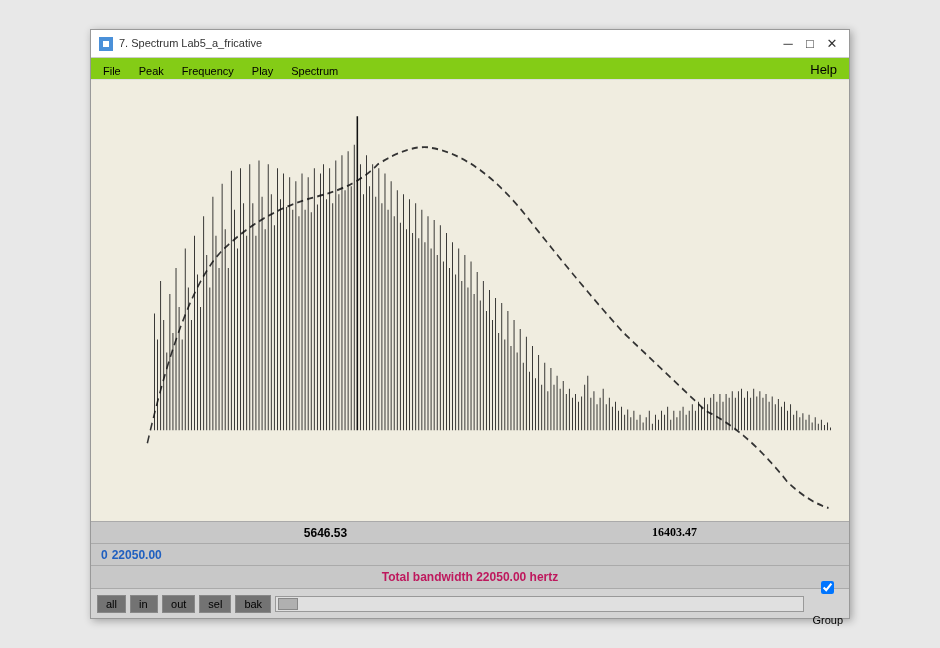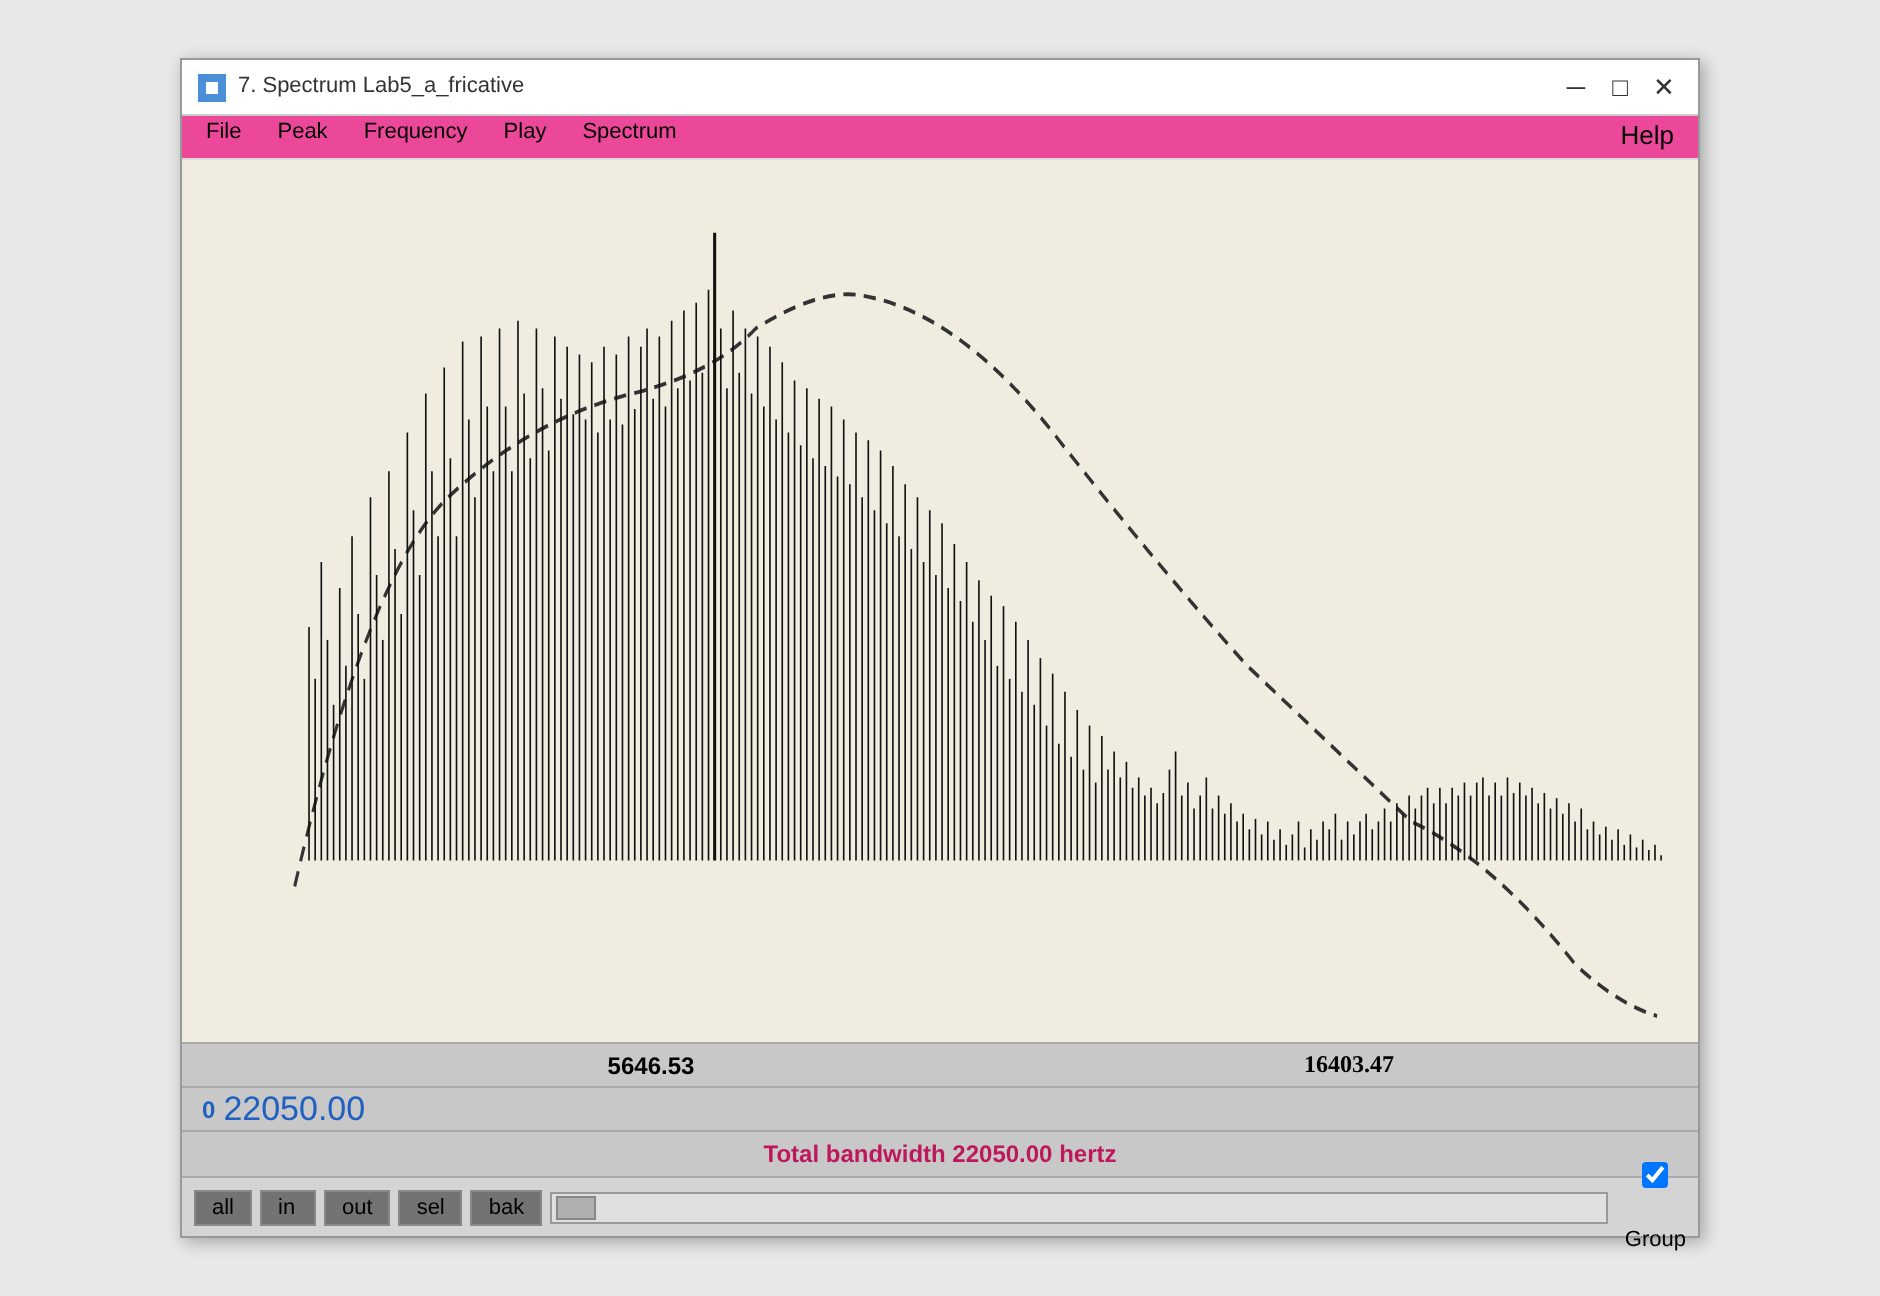--- a/index.html
+++ b/index.html
@@ -67,25 +67,25 @@
       border: none;
       background: transparent;
       cursor: pointer;
       font-size: 13px;
       display: flex;
       align-items: center;
       justify-content: center;
       color: #333;
     }
     .menu-bar {
-      background: #ec4899;
+      background: #84cc16;
       border-bottom: 1px solid #ddd;
       height: 22px;
       display: flex;
-      align-items: flex-start;
+      align-items: flex-end;
       padding: 0 4px;
       justify-content: space-between;
       flex-shrink: 0;
     }
     .menu-items {
       display: flex;
       gap: 2px;
     }
     .menu-item {
       padding: 2px 8px;
@@ -226,22 +226,22 @@
     }
     .status-visible-center {
       flex: 1;
       text-align: center;
       font-size: 12px;
       font-weight: bold;
       color: #000;
     }
     .status-visible-right {
       color: #2060c0;
-      font-size: 17px;
-      font-weight: normal;
+      font-size: 12px;
+      font-weight: bold;
     }
     .status-row3 {
       height: 22px;
       display: flex;
       align-items: center;
       justify-content: center;
       font-size: 12px;
       font-weight: bold;
       color: #be185d;
     }

